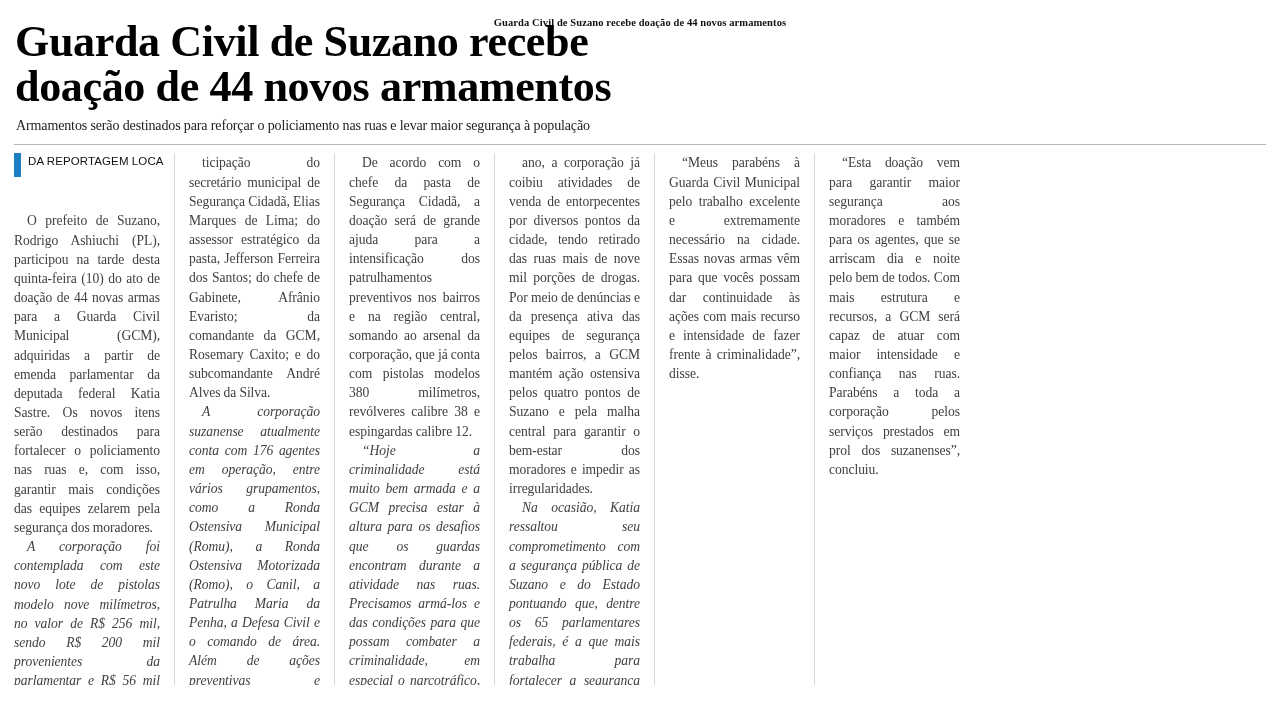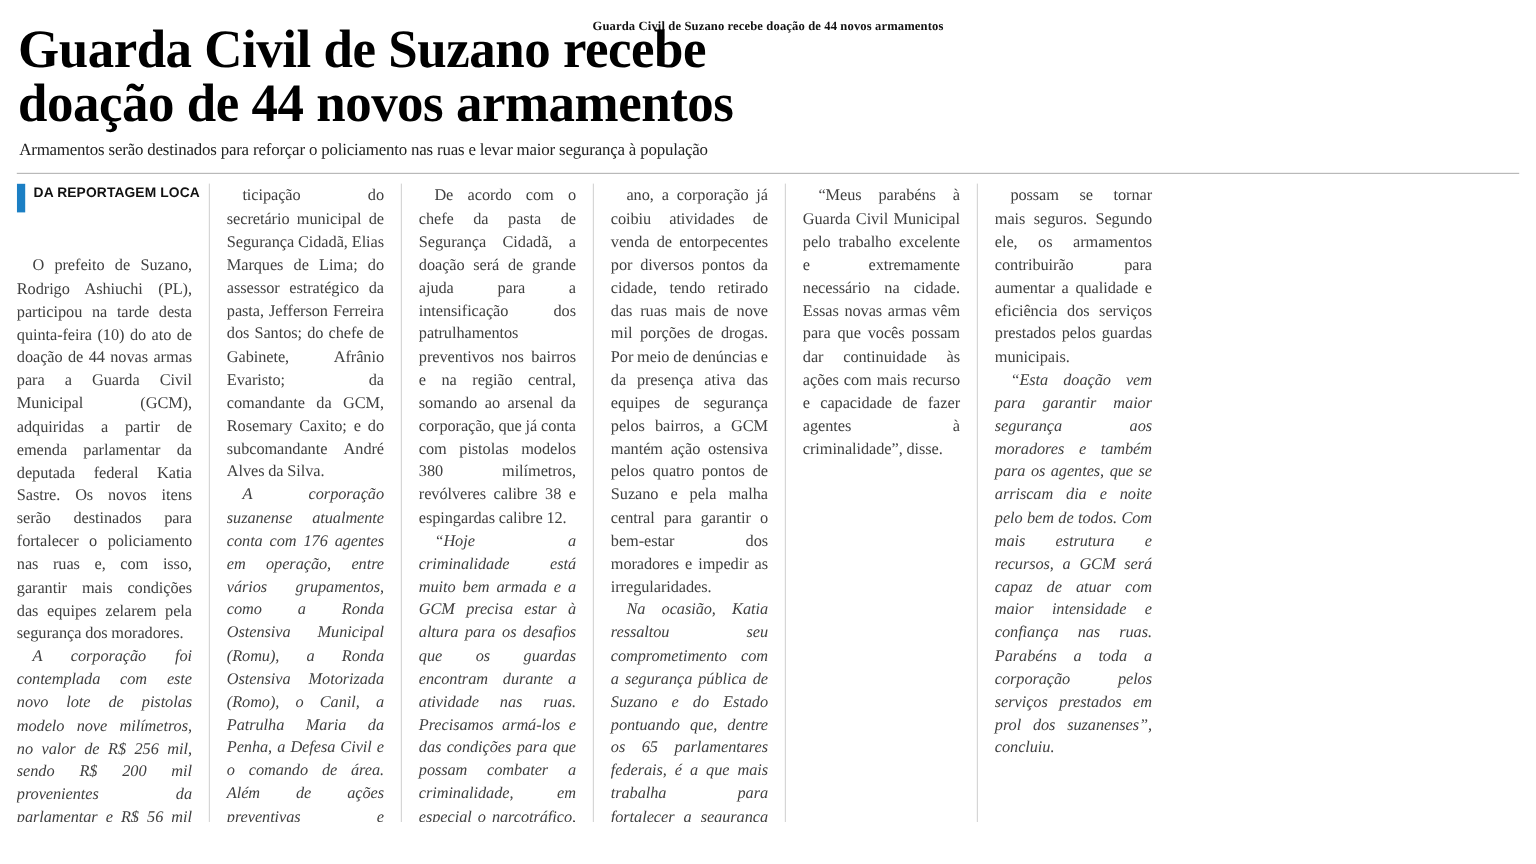--- a/index.html
+++ b/index.html
@@ -108,21 +108,21 @@
     height: 24px;
   }
   .byline-bar {
     width: 7px;
     height: 24px;
     background: #1b7fc4;
     flex: 0 0 7px;
   }
   .byline-text {
     font-family: "Liberation Sans", "DejaVu Sans", sans-serif;
-    font-weight: bold;
+    font-weight: normal;
     font-size: 11.5px;
     letter-spacing: 0.1px;
     color: #111;
     line-height: 14px;
     padding-top: 1px;
     white-space: nowrap;
   }
 
   .col p {
     margin: 0;
@@ -176,22 +176,21 @@
       <p>De acordo com o chefe da pasta de Segurança Cidadã, a doação será de grande ajuda para a intensificação dos patrulhamentos preventivos nos bairros e na região central, somando ao arsenal da corporação, que já conta com pistolas modelos 380 milímetros, revólveres calibre 38 e espingardas calibre 12.</p>
       <p>“Hoje a criminalidade está muito bem armada e a GCM precisa estar à altura para os desafios que os guardas encontram durante a atividade nas ruas. Precisamos armá-los e das condições para que possam combater a criminalidade, em especial o narcotráfico, com o qual lidamos diariamente”, reforçou Marques. Desde o início deste</p>
     </div>
 
     <div class="col">
       <p>ano, a corporação já coibiu atividades de venda de entorpecentes por diversos pontos da cidade, tendo retirado das ruas mais de nove mil porções de drogas. Por meio de denúncias e da presença ativa das equipes de segurança pelos bairros, a GCM mantém ação ostensiva pelos quatro pontos de Suzano e pela malha central para garantir o bem-estar dos moradores e impedir as irregularidades.</p>
       <p>Na ocasião, Katia ressaltou seu comprometimento com a segurança pública de Suzano e do Estado pontuando que, dentre os 65 parlamentares federais, é a que mais trabalha para fortalecer a segurança pública.</p>
     </div>
 
     <div class="col">
-      <p>“Meus parabéns à Guarda Civil Municipal pelo trabalho excelente e extremamente necessário na cidade. Essas novas armas vêm para que vocês possam dar continuidade às ações com mais recurso e capacidade de fazer agentes à criminalidade”, disse.</p>
+      <p>“Meus parabéns à Guarda Civil Municipal pelo trabalho excelente e extremamente necessário na cidade. Essas novas armas vêm para que vocês possam dar continuidade às ações com mais recurso e intensidade de fazer frente à criminalidade”, disse.</p>
     </div>
 
     <div class="col">
-      <p>possam se tornar mais seguros. Segundo ele, os armamentos contribuirão para aumentar a qualidade e eficiência dos serviços prestados pelos guardas municipais.</p>
       <p>“Esta doação vem para garantir maior segurança aos moradores e também para os agentes, que se arriscam dia e noite pelo bem de todos. Com mais estrutura e recursos, a GCM será capaz de atuar com maior intensidade e confiança nas ruas. Parabéns a toda a corporação pelos serviços prestados em prol dos suzanenses”, concluiu.</p>
     </div>
 
   </div>
 </div>
 
 </body></html>

